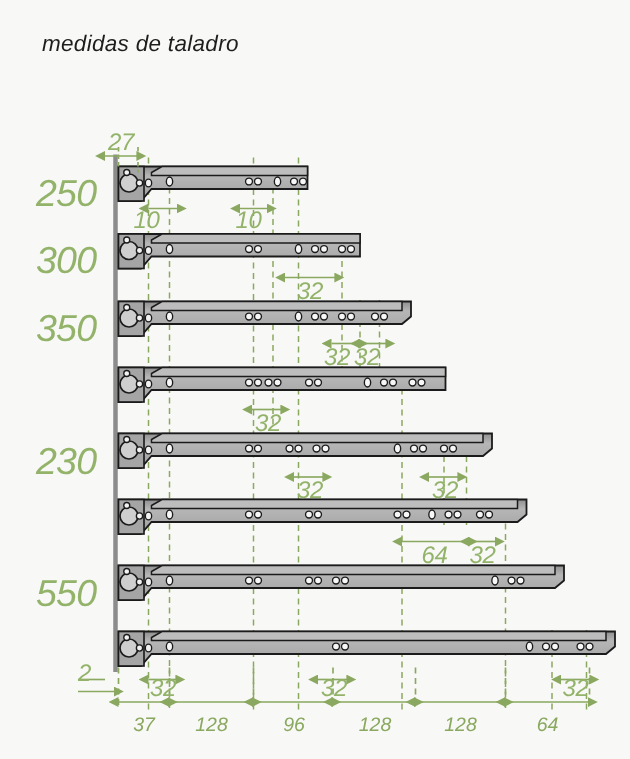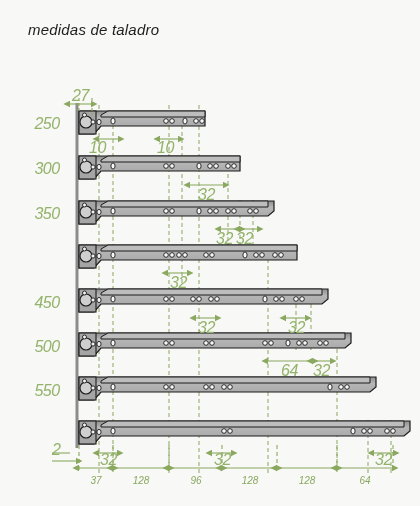--- a/index.html
+++ b/index.html
@@ -13,56 +13,55 @@
   }
   #stage{position:absolute;left:0;top:5px;width:356px;height:506px;font-style:italic;}
   .title{
     position:absolute;left:28px;top:16px;
     font-size:15px;letter-spacing:.2px;color:#1e1e1e;
     font-family:"Liberation Sans", sans-serif;
   }
   svg{position:absolute;left:0;top:0;width:420px;height:506px;}
   .rowlabel{
     position:absolute;
-    font-size:16px;
+    font-size:25px;
     color:#93b36a;
     font-family:"Liberation Sans", sans-serif;
-    text-align:center;
+    text-align:left;
     width:46px;
     letter-spacing:-.5px;
   }
   .dim{
     position:absolute;
     font-size:16px;
     color:#93b36a;
     font-family:"Liberation Sans", sans-serif;
     white-space:nowrap;
     letter-spacing:-.3px;
   }
   .axisnum{
     position:absolute;
-    font-size:10px;
+    font-size:13px;
     color:#8aa85f;
     font-family:"Liberation Sans", sans-serif;
     text-align:center;
     white-space:nowrap;
   }
 </style>
 </head>
 <body>
 
 <div id="stage">
 
   <div class="title">medidas de taladro</div>
 
   <div class="rowlabel" style="left:24px;top:110px;">250</div>
   <div class="rowlabel" style="left:24px;top:155px;">300</div>
   <div class="rowlabel" style="left:24px;top:200px;">350</div>
-  <div class="rowlabel" style="left:24px;top:289px;">450</div>
-  <div class="rowlabel" style="left:24px;top:333px;">500</div>
+  <div class="rowlabel" style="left:24px;top:289px;">230</div>
   <div class="rowlabel" style="left:24px;top:377px;">550</div>
 
   <svg viewBox="0 0 420 506">
     <defs>
       <marker id="arrL" markerWidth="7" markerHeight="7" refX="6" refY="3" orient="auto">
         <path d="M6,0 L0,3 L6,6 z" fill="#8aa85f"></path>
       </marker>
       <marker id="arrR" markerWidth="7" markerHeight="7" refX="1" refY="3" orient="auto">
         <path d="M0,0 L6,3 L0,6 z" fill="#8aa85f"></path>
       </marker>

